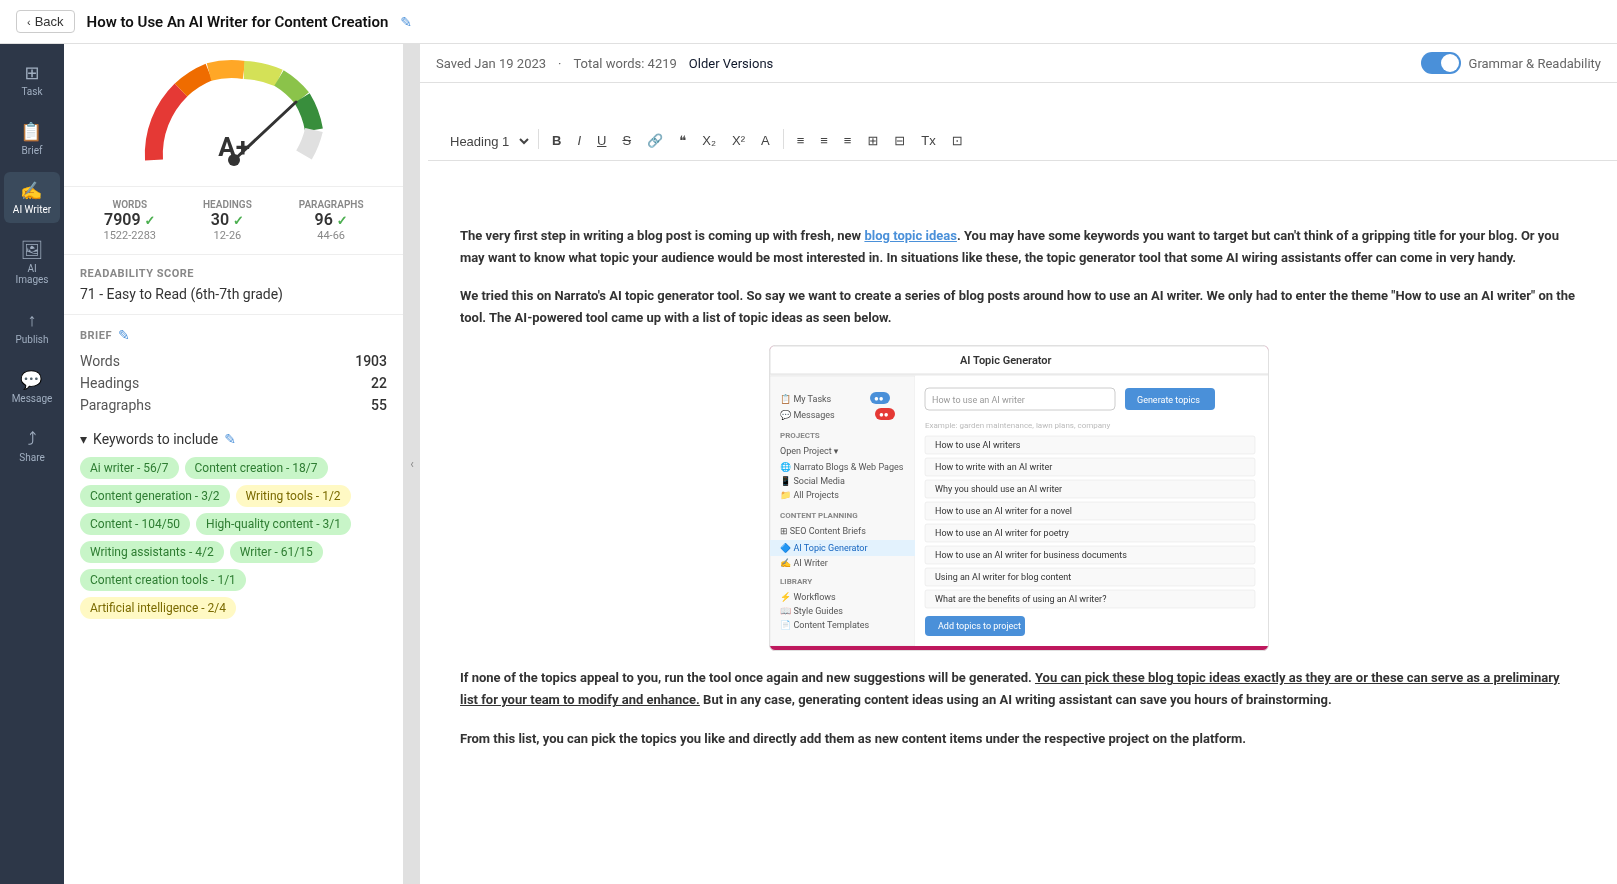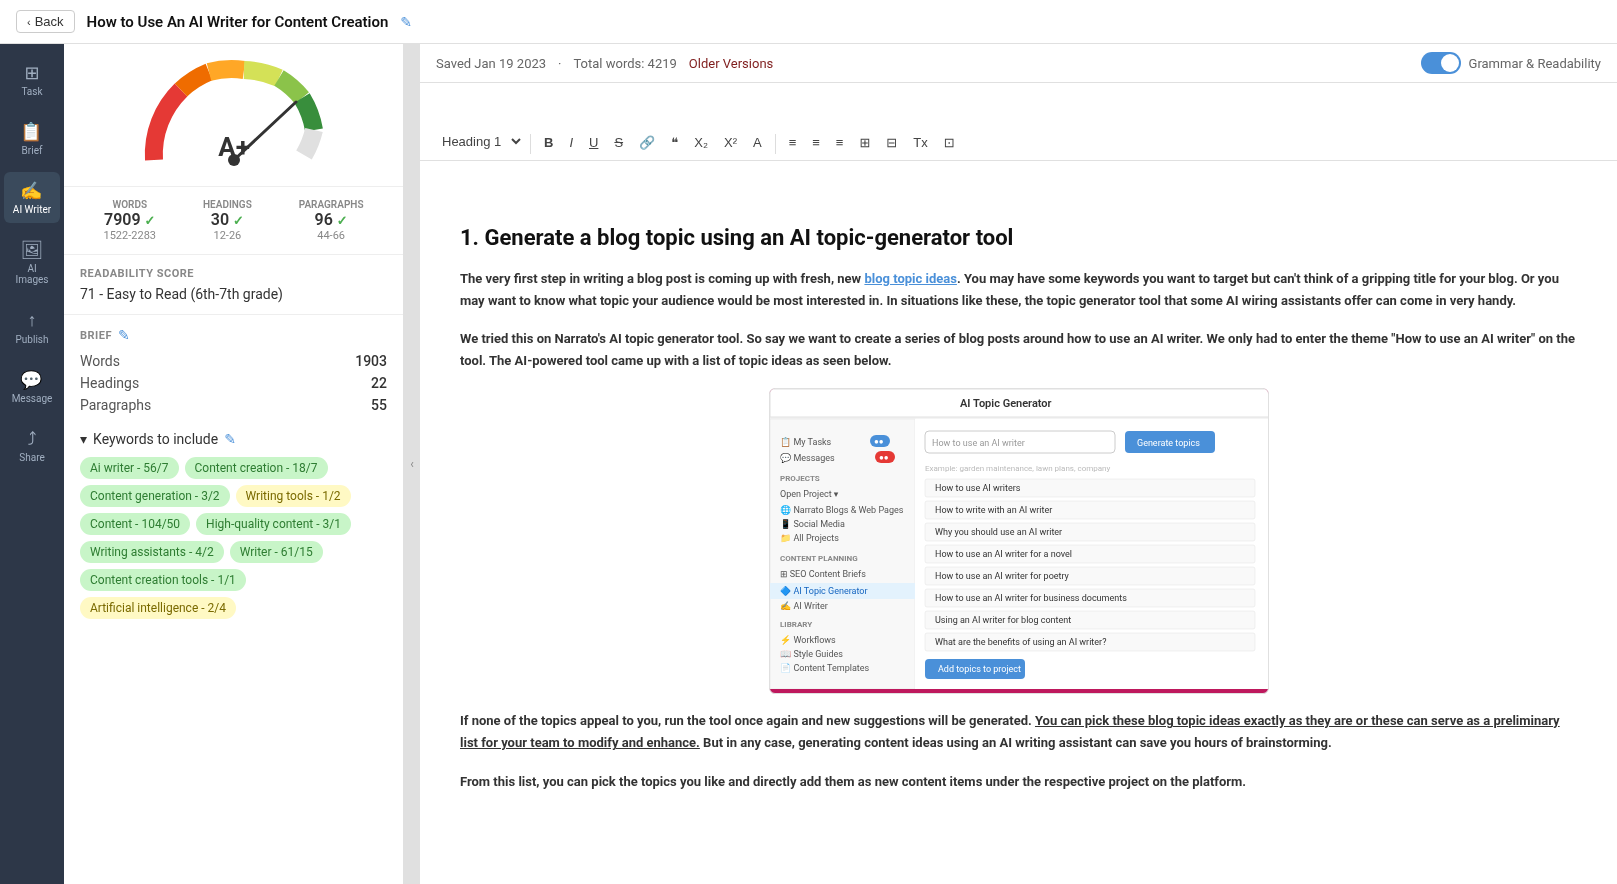--- a/index.html
+++ b/index.html
@@ -94,36 +94,36 @@
 
     
     .editor-area { flex: 1; display: flex; flex-direction: column; overflow: hidden; gap: 40px; }
 
     
     .editor-meta-bar {
       display: flex; align-items: center; gap: 12px;
       padding: 8px 16px; border-bottom: 1px solid #e0e0e0;
       font-size: 13px; color: #666; flex-shrink: 0;
     }
-    .older-versions-link { color: #7f1d1d; cursor: pointer; }
+    .older-versions-link { color: #0f172a; cursor: pointer; }
     .grammar-toggle { display: flex; align-items: center; gap: 8px; margin-left: auto; }
     .toggle-switch {
       width: 40px; height: 22px; background: #4a90d9; border-radius: 11px;
       position: relative; cursor: pointer;
     }
     .toggle-knob {
       width: 18px; height: 18px; background: #fff; border-radius: 50%;
       position: absolute; top: 2px; right: 2px;
     }
 
     
     .format-bar {
-      display: flex; align-items: flex-end; gap: 2px;
+      display: flex; align-items: flex-start; gap: 2px;
       padding: 6px 12px; border-bottom: 1px solid #e0e0e0;
-      flex-shrink: 0; flex-wrap: wrap;
+      flex-shrink: 0; flex-wrap: wrap; margin-left: 8px;
     }
     .format-btn {
       padding: 4px 7px; border: none; background: none; cursor: pointer;
       font-size: 13px; color: #444; border-radius: 3px;
     }
     .format-select {
       border: none; background: none; font-size: 13px; color: #444;
       padding: 4px 6px; cursor: pointer; outline: none;
     }
     .format-divider { width: 1px; height: 20px; background: #ddd; margin: 0 4px; }
@@ -327,21 +327,20 @@
       <button class="format-btn">≡</button>
       <button class="format-btn">≡</button>
       <button class="format-btn">≡</button>
       <button class="format-btn">⊞</button>
       <button class="format-btn">⊟</button>
       <button class="format-btn">Tx</button>
       <button class="format-btn">⊡</button>
     </div>
 
     <div class="editor-content">
-      <h1 class="content-h1">1. Generate a blog topic using an AI topic-generator tool</h1>
 
       <p class="content-p">
         The very first step in writing a blog post is coming up with fresh, new
         <a class="content-link">blog topic ideas</a>.
         You may have some keywords you want to target but can't think of a gripping title for your blog. Or you may want to know what topic your audience would be most interested in. In situations like these, the topic generator tool that some AI wiring assistants offer can come in very handy.
       </p>
 
       <p class="content-p">We tried this on Narrato's AI topic generator tool. So say we want to create a series of blog posts around how to use an AI writer. We only had to enter the theme "How to use an AI writer" on the tool. The AI-powered tool came up with a list of topic ideas as seen below.</p>
 
       <div style="max-width:500px;margin:16px auto;border:1px solid #e0e0e0;border-radius:6px;overflow:hidden;background:#be185d;">

